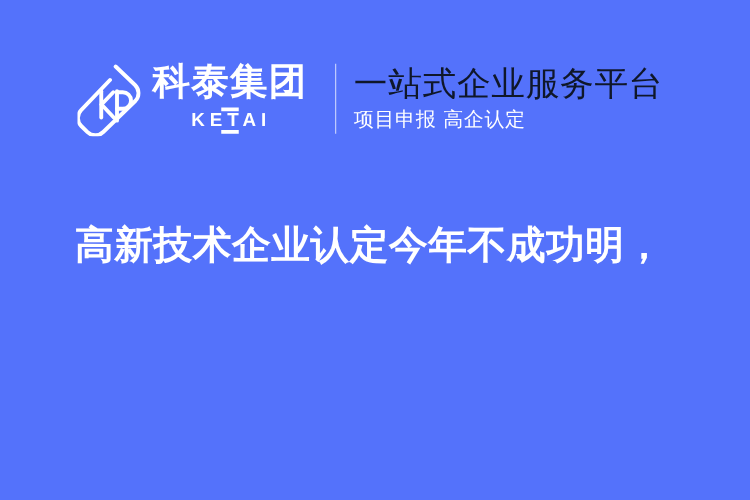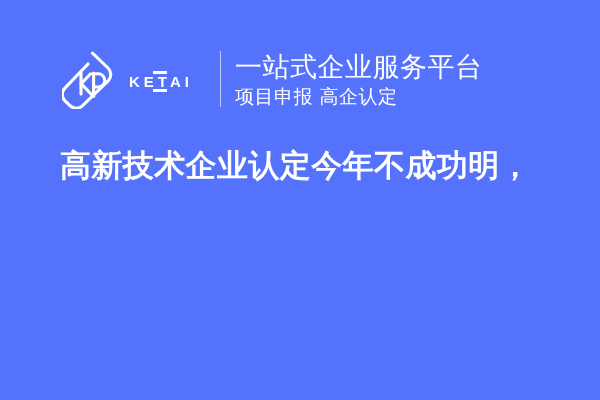--- a/index.html
+++ b/index.html
@@ -98,41 +98,41 @@
   .tagline-block {
     margin-left: 14px;
     display: flex;
     flex-direction: column;
     justify-content: center;
   }
 
   .tagline-main {
     font-size: 27px;
     line-height: 1.08;
-    color: #ffffff;
+    color: #0f172a;
     letter-spacing: 0.5px;
     white-space: nowrap;
     font-family: "DejaVu Sans", sans-serif;
   }
 
   .tagline-sub {
     margin-top: 5px;
-    font-size: 19px;
+    font-size: 16px;
     line-height: 1.08;
     color: #ffffff;
     letter-spacing: 0.5px;
     white-space: nowrap;
     font-family: "DejaVu Serif", serif;
   }
 
   
   .headline {
     position: absolute;
     left: 60px;
-    top: 140px;
+    top: 171px;
     width: 492px;
   }
   .headline-line {
     font-size: 31px;
     line-height: 50px;
     font-weight: 700;
     color: #ffffff;
     letter-spacing: 0.4px;
     white-space: nowrap;
     font-family: "DejaVu Sans", sans-serif;
@@ -156,20 +156,21 @@
         <path d="M28.6 24.8 L19.2 34.6" fill="none" stroke="#ffffff" stroke-width="3.1" stroke-linecap="round"></path>
 
         <path d="M19.2 34.6 L29.2 45.2" fill="none" stroke="#ffffff" stroke-width="3.1" stroke-linecap="round"></path>
 
         <path d="M31.6 24.0 L31.6 47.5" fill="none" stroke="#ffffff" stroke-width="3.1" stroke-linecap="round"></path>
 
         <path d="M31.6 24.8 L36.2 24.8 a6.6 6.6 0 0 1 0 13.2 L31.6 38.0" fill="none" stroke="#ffffff" stroke-width="3.1" stroke-linecap="round" stroke-linejoin="round"></path>
       </svg>
 
       <div class="logo-words">
+        <div class="logo-cn">科泰集团</div>
         <div class="logo-en-row">
           <span class="logo-en-rule"></span>
           <span class="logo-en">KETAI</span>
           <span class="logo-en-rule"></span>
         </div>
       </div>
     </div>
 
     <div class="brand-divider"></div>
 

